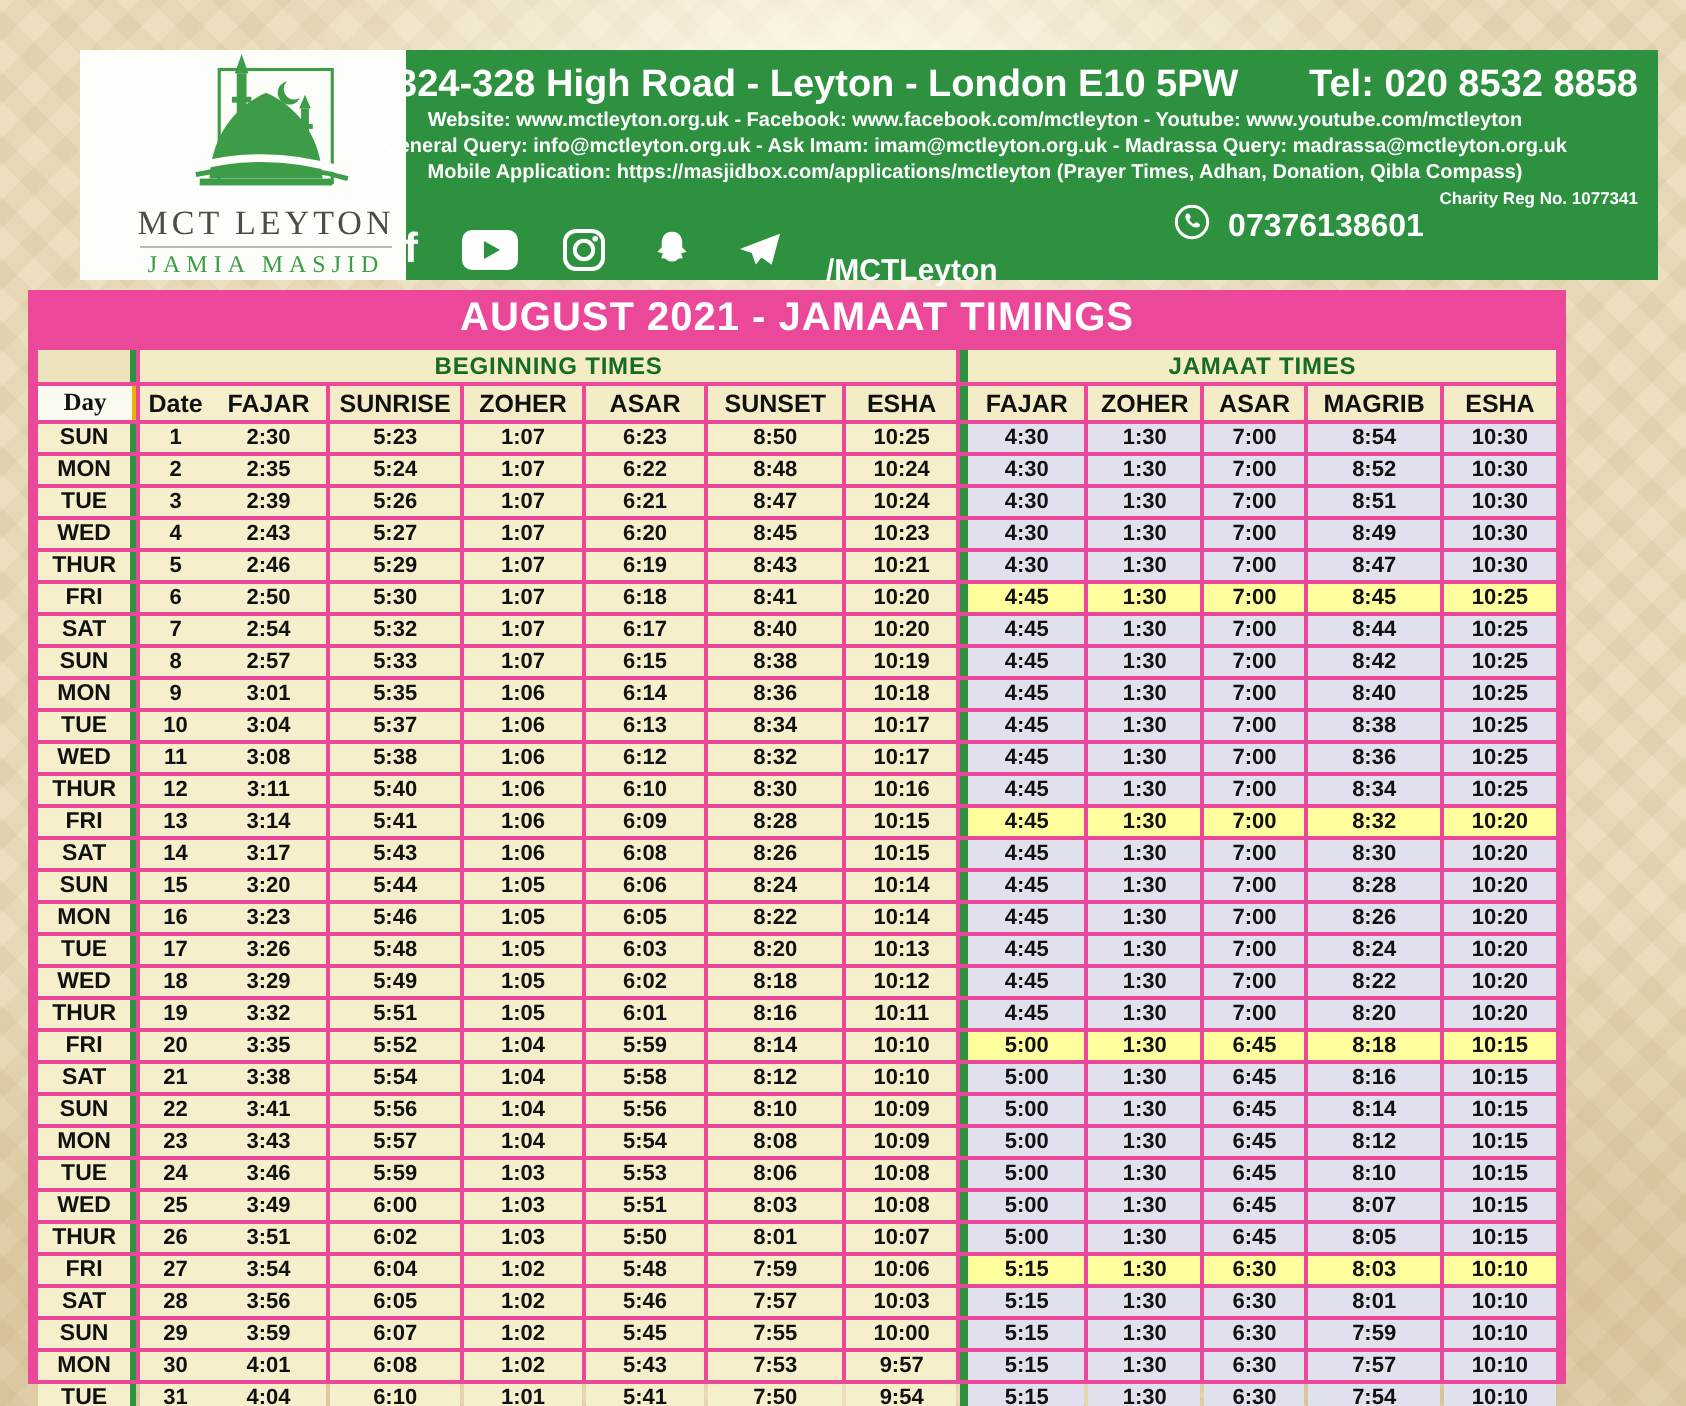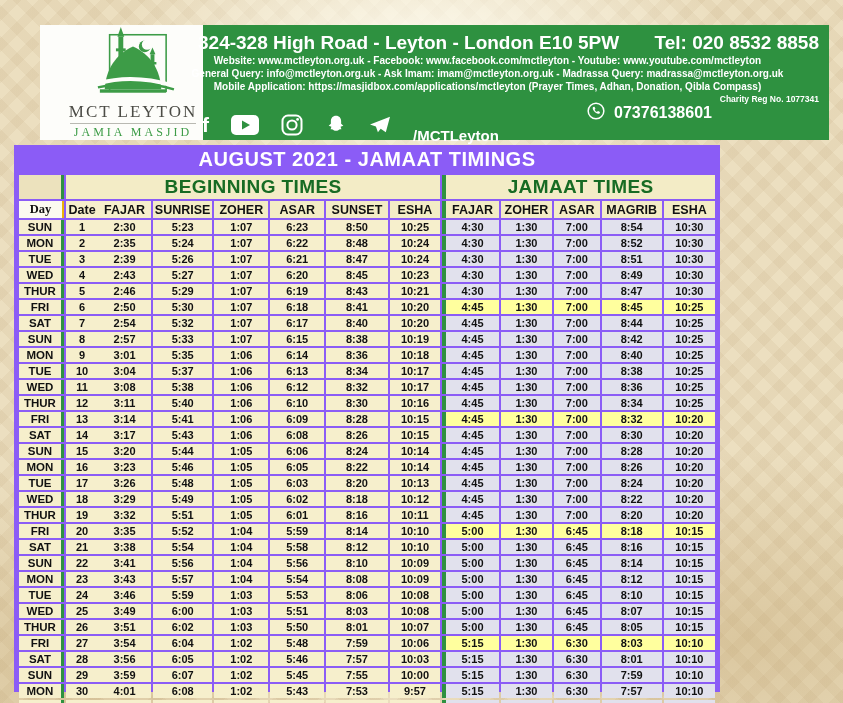--- a/index.html
+++ b/index.html
@@ -26,26 +26,26 @@
   .small-line{font-size:10px;font-weight:600;text-align:center;line-height:13px;padding-right:44px;}
   .charity{position:absolute;right:10px;top:69px;font-size:8.5px;font-weight:600;}
   .social-row{position:absolute;left:12px;top:80px;display:flex;align-items:center;gap:22px;}
   .social-row svg{display:block;}
   .fb-f{font-weight:700;font-size:21px;line-height:20px;}
   .handle{font-weight:700;font-size:15px;margin-top:22px;}
   .wa-block{position:absolute;right:0;top:76px;width:360px;text-align:center;}
   .wa-line{display:flex;align-items:center;justify-content:center;gap:8px;font-weight:700;font-size:16px;}
   .wa-note{font-weight:700;font-size:10.5px;margin-top:2px;letter-spacing:.2px;}
   
-  .tbl-wrap{position:absolute;left:14px;top:145px;width:706px;height:547px;background:#8b5cf6;box-sizing:border-box;padding:0 3px;}
+  .tbl-wrap{position:absolute;left:14px;top:145px;width:769px;height:547px;background:#ec4899;box-sizing:border-box;padding:0 3px;}
   .tbl-title{height:28px;display:flex;align-items:center;justify-content:center;color:#fff;font-weight:700;font-size:20px;letter-spacing:.5px;}
   table{width:100%;border-collapse:separate;border-spacing:2px;table-layout:fixed;}
   td{box-sizing:border-box;text-align:center;vertical-align:middle;font-weight:700;color:#111;overflow:hidden;white-space:nowrap;}
   td.gday{background:#ece2bd;height:15px;border-right:3px solid #2e9140;}
-  td.ghead{background:#f3ecc6;color:#176b23;font-size:19px;height:15px;letter-spacing:.4px;}
+  td.ghead{background:#f3ecc6;color:#176b23;font-size:12px;height:15px;letter-spacing:.4px;}
   td.chead{background:#f3ecc6;font-size:12.5px;height:16px;}
   td.dayh{background:#fbfaf0;border-right:2px solid #eab308;font-family:Liberation Serif, serif;}
   td.day{background:#f6efcc;font-size:11.5px;height:12.5px;border-right:3px solid #2e9140;}
   td.b{background:#f6efcc;font-size:11px;height:12.5px;}
   td.combo{background:#f6efcc;font-size:11px;height:12.5px;padding:0;}
   td.combo .in{display:flex;width:100%;}
   td.combo .d{width:38%;}
   td.combo .f{flex:1;}
   td.chead.combo{font-size:12.5px;}
   td.j{background:#e1e1ed;font-size:11px;height:12.5px;}

